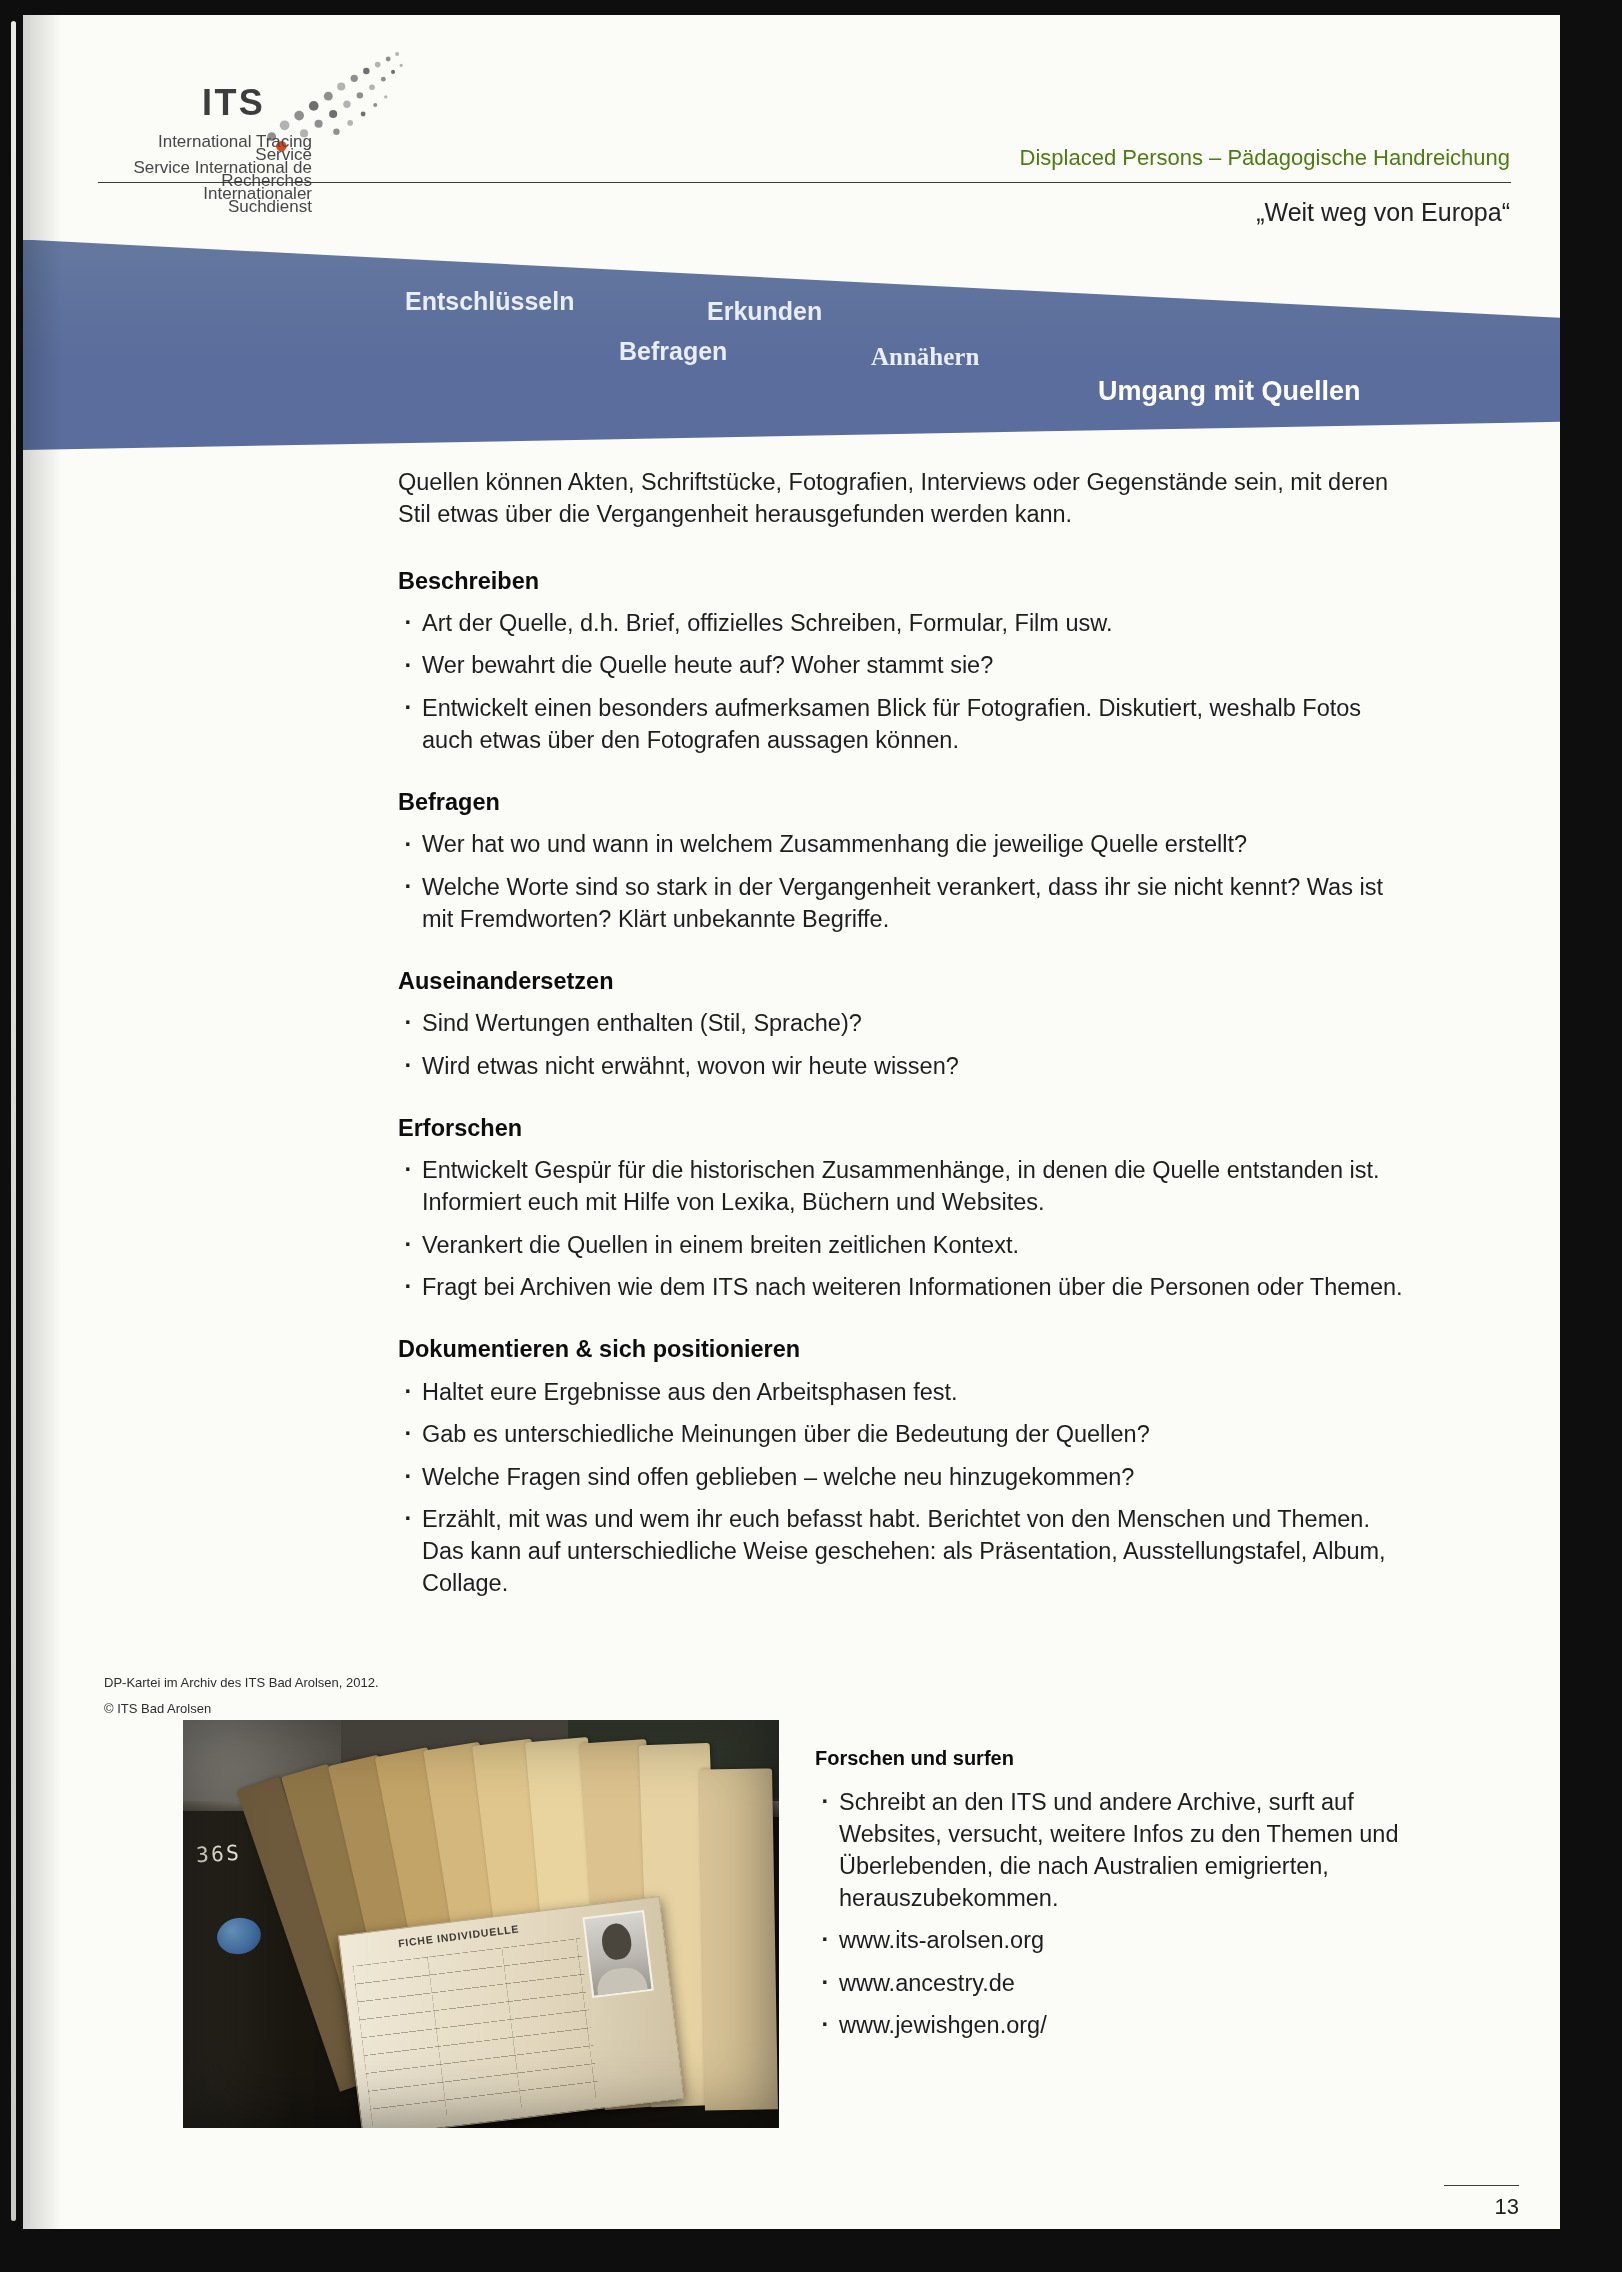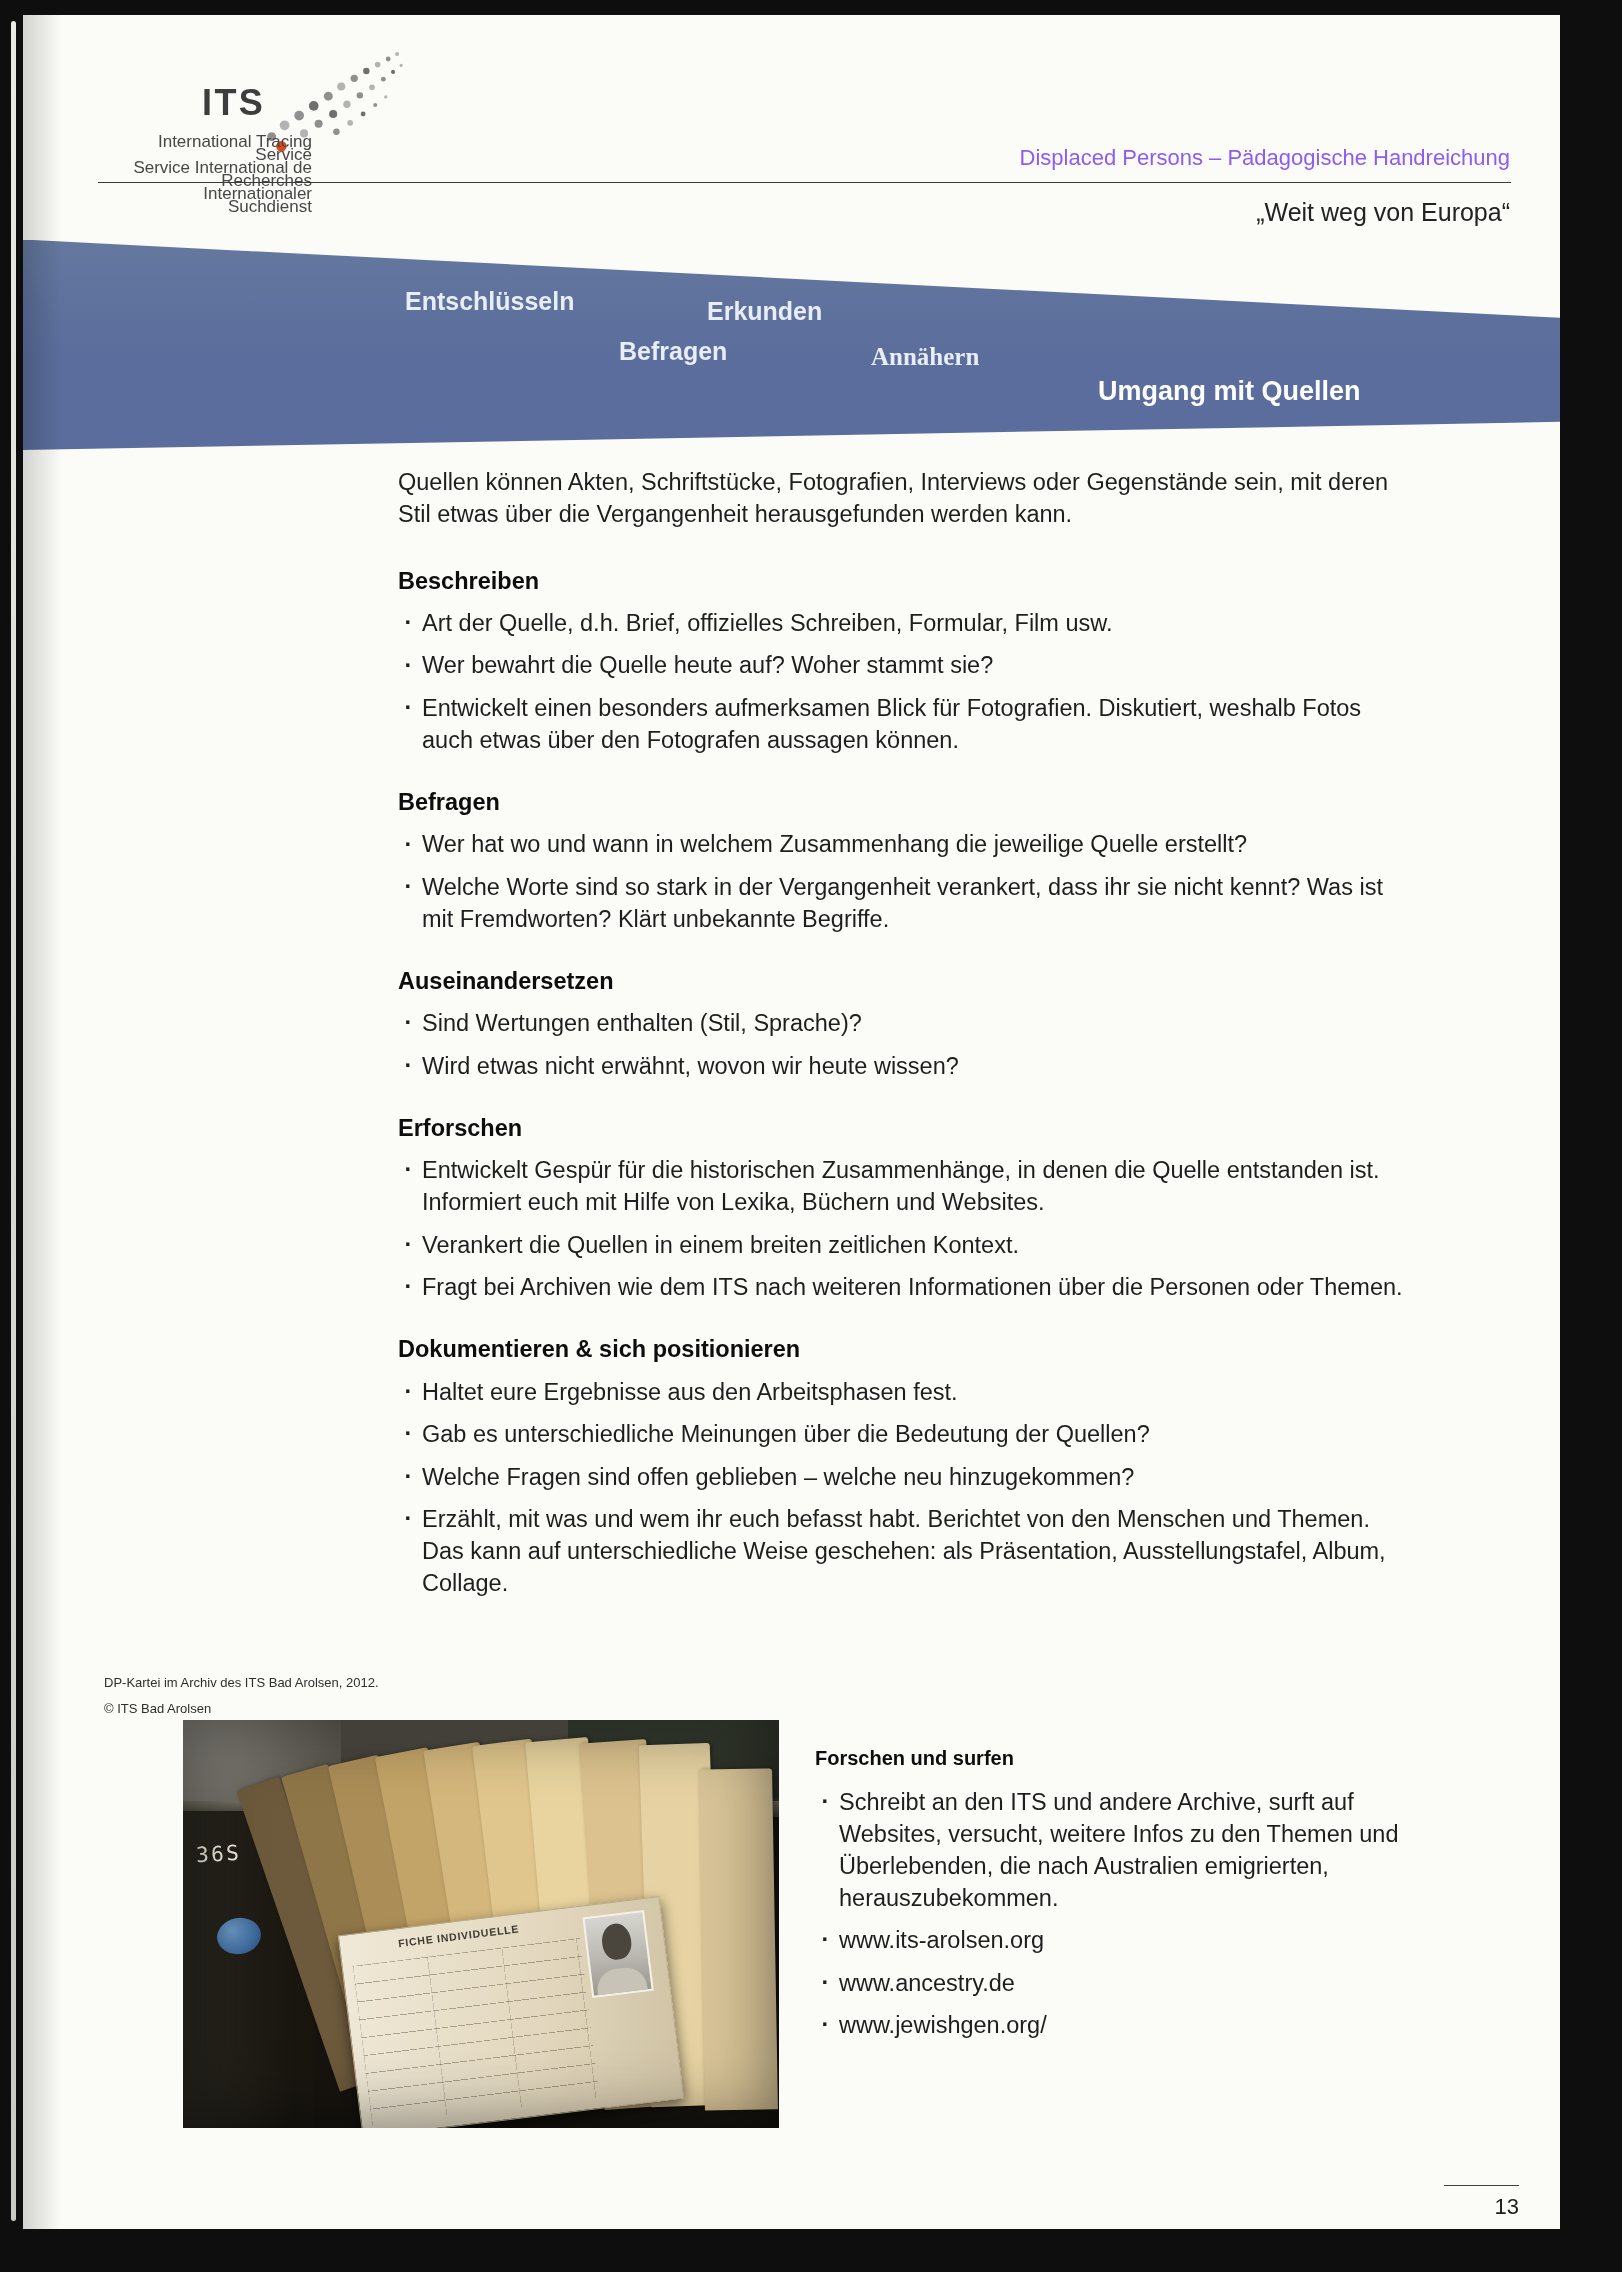--- a/index.html
+++ b/index.html
@@ -18,21 +18,21 @@
   .logo { position:absolute; left:96px; top:31px; width:276px; height:146px; }
   .logo-acronym { position:absolute; left:83px; top:36px; font-size:36px; font-weight:bold;
                   letter-spacing:2.4px; color:#3d3d3d;text-align:right; }
   .logo-dots { position:absolute; left:138px; top:0; width:158px; height:123px; }
   .logo-dots .dg1 { fill:#8f8f8f; } .logo-dots .dg2 { fill:#b3b3b3; } .logo-dots .dg3 { fill:#6f6f6f; }
   .logo-dots .dot-red { fill:var(--logo_dot,#d64a1c); }
   .logo-sub { position:absolute; left:0; top:89px; width:193px; text-align:right;
               font-size:17px; line-height:13px; color:#474747; }
 
   
-  .header-title { position:absolute; top:130px; right:50px; font-size:22px; color:#8b5cf6; }
+  .header-title { position:absolute; top:130px; right:50px; font-size:22px; color:#4d7c0f; }
   .header-rule { position:absolute; left:75px; top:167px; width:1413px; height:1.6px; background:#3a3a3a; }
   .header-edition { position:absolute; top:183px; right:50px; font-size:25px; color:#222; }
 
   
   .banner { position:absolute; left:0; top:225px; width:100%; height:217px;
             background:linear-gradient(180deg,#64789f 0%, var(--banner,#5a6d9c) 55%);
             clip-path:polygon(0 0, 100% 36%, 100% 84%, 0 97%); }
   .bw { position:absolute; font-weight:bold; font-size:25px; color:#e9edf6; white-space:nowrap;margin-left:13px; }
   .bw1 { left:369px; top:47px; }
   .bw2 { left:671px; top:57px; }

